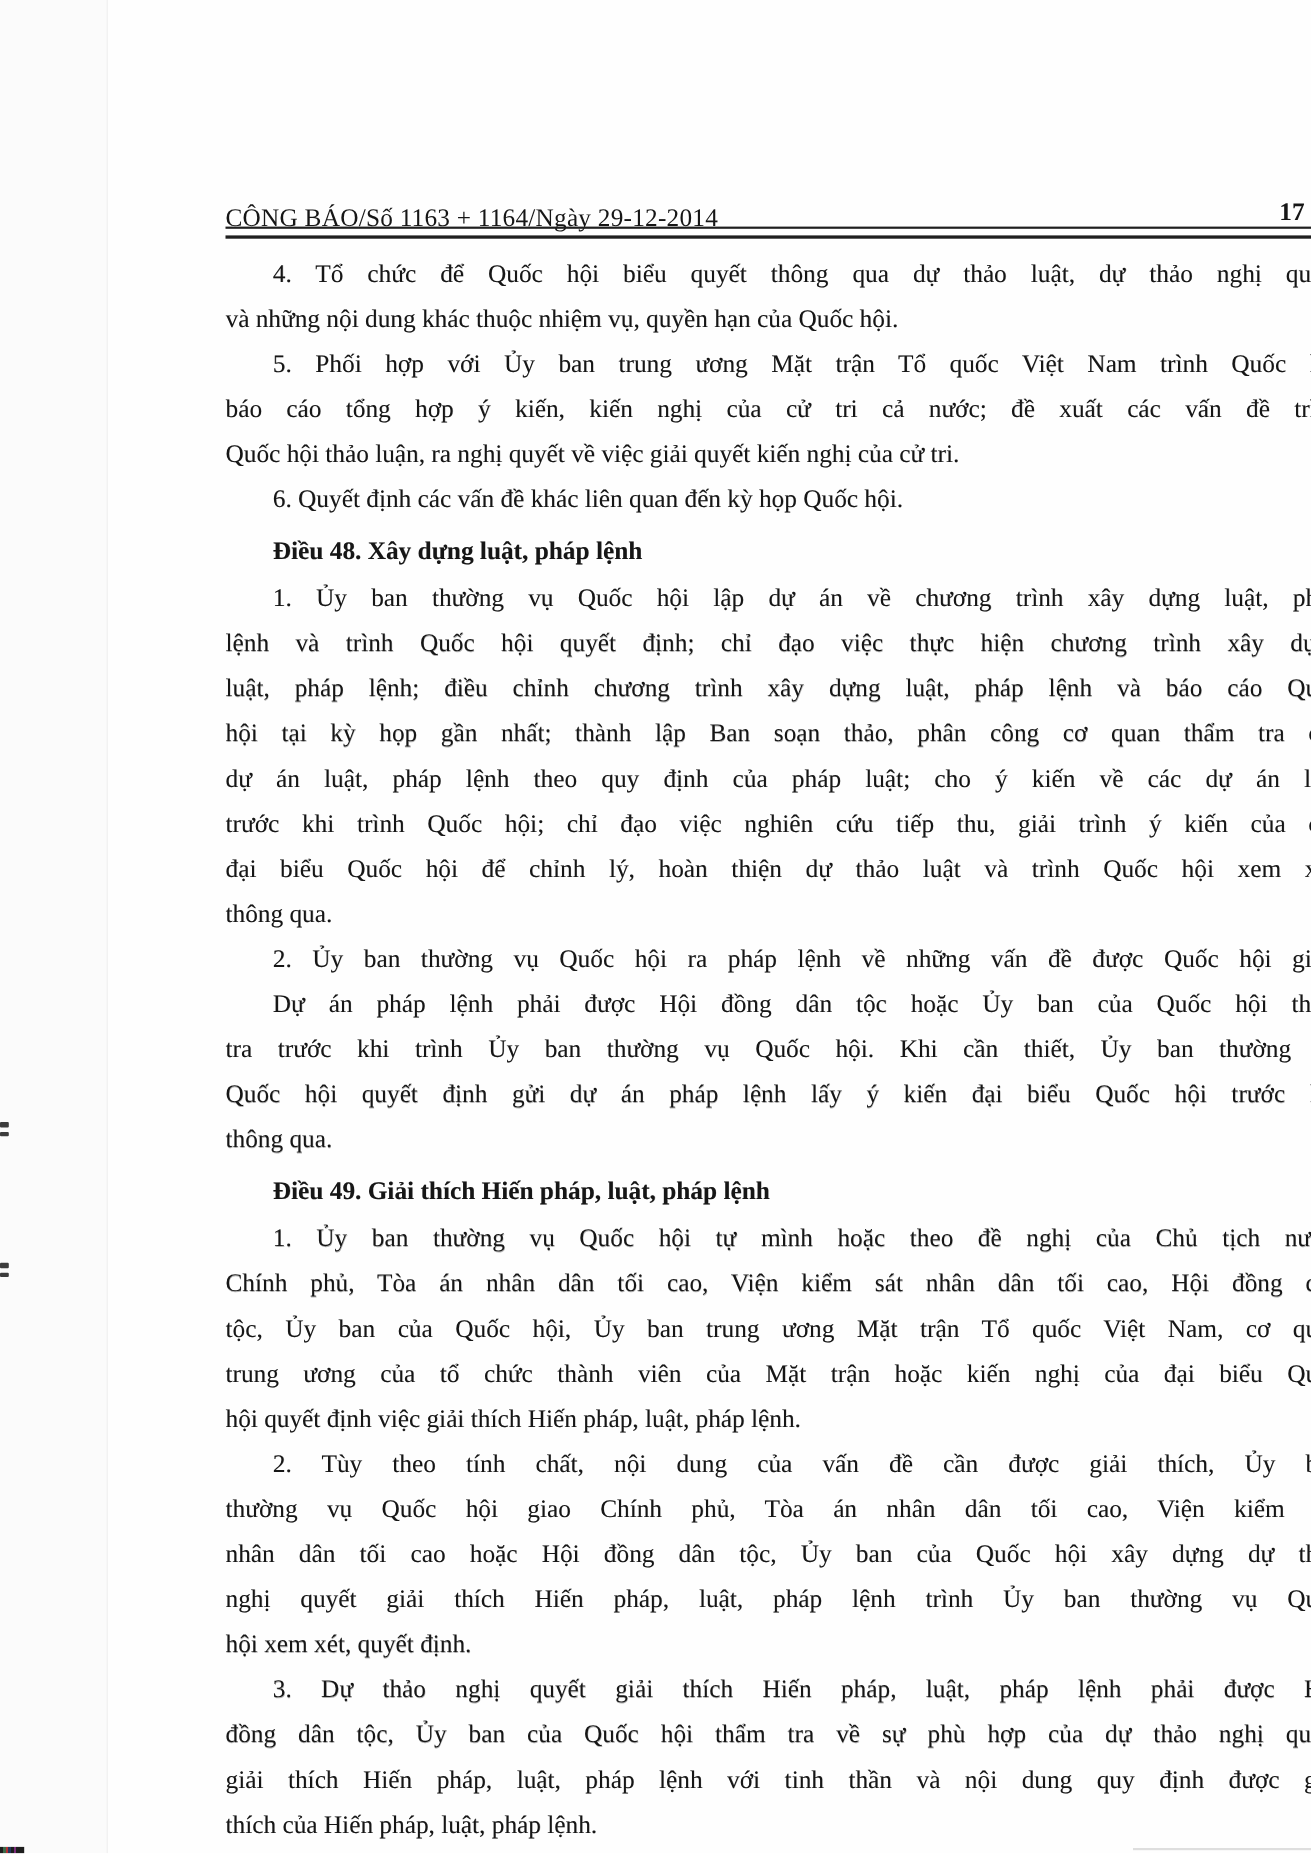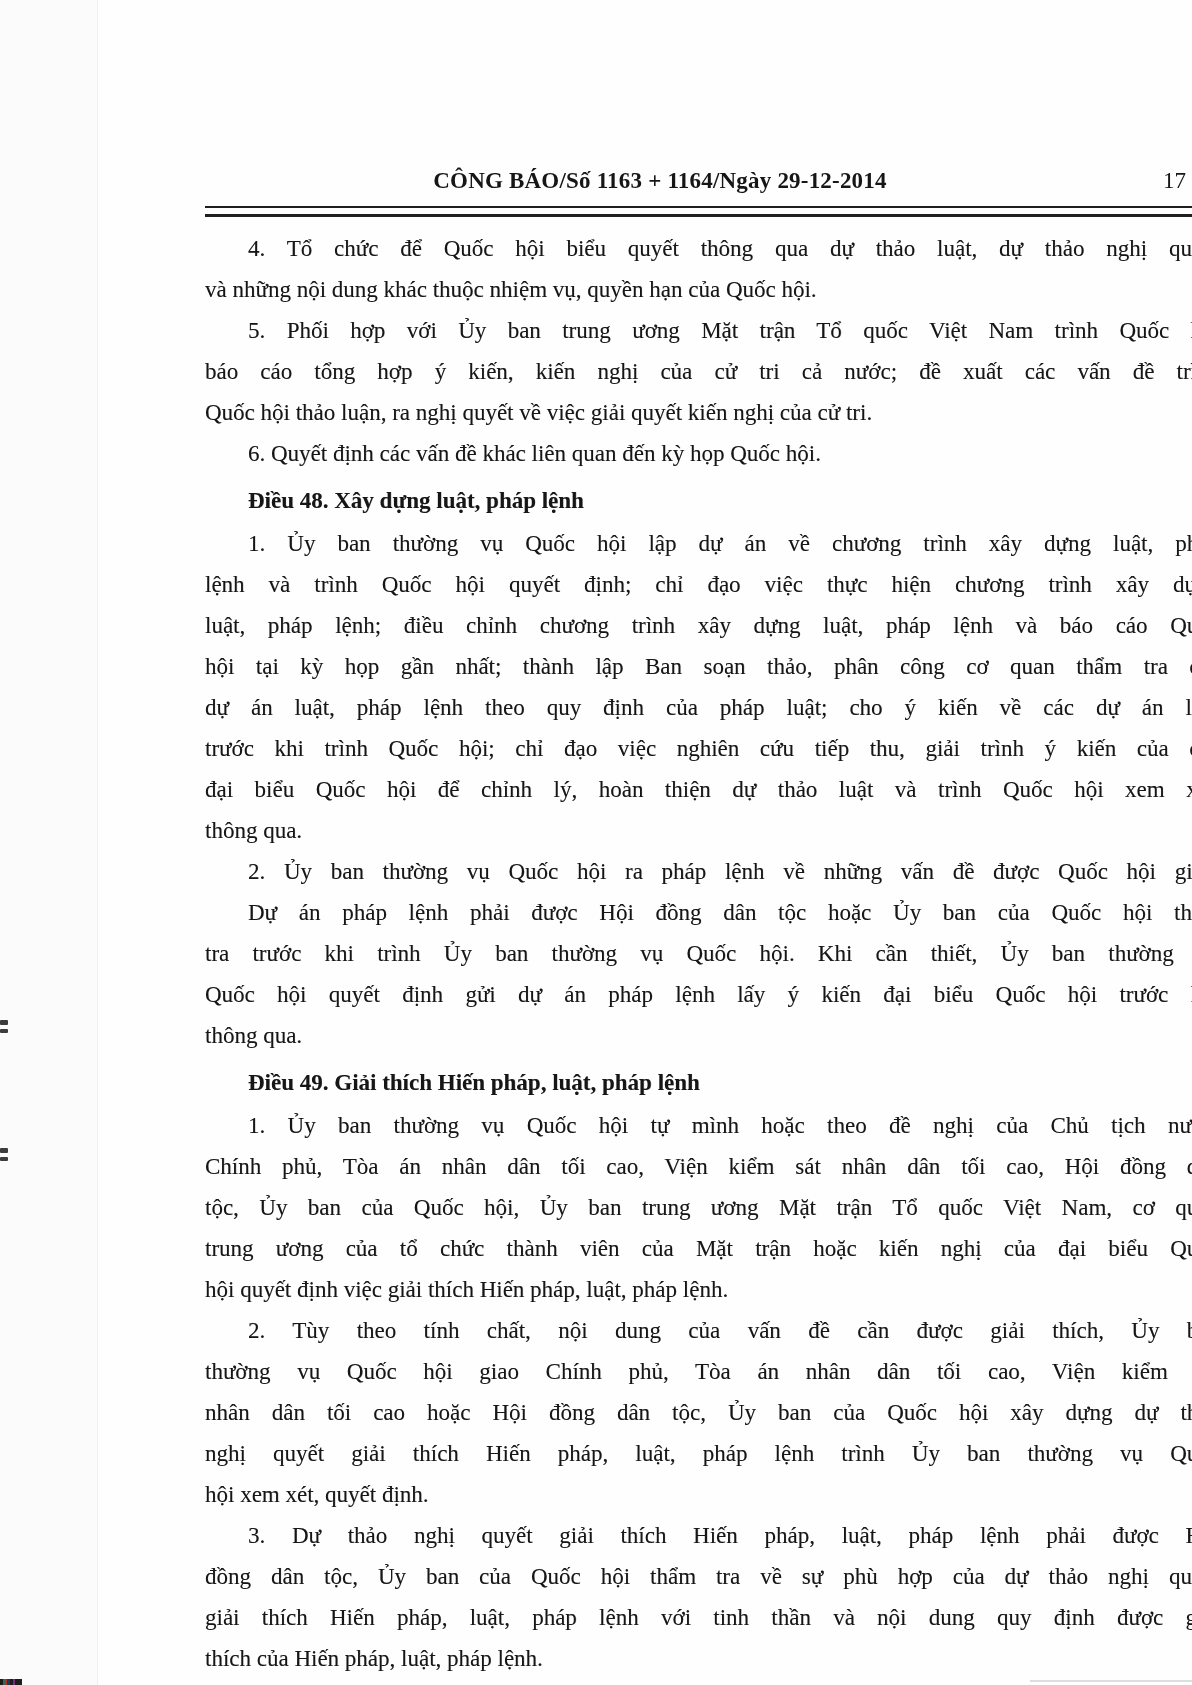--- a/index.html
+++ b/index.html
@@ -19,35 +19,35 @@
   
   .left-band {
     position: absolute;
     left: 0; top: 0;
     width: 97px; height: 100%;
     background: #fbfbfb;
     border-right: 1px solid #efefef;
   }
   .header-title {
     position: absolute;
-    top: 168px;
+    top: 185px;
     left: 205px;
     width: 910px;
-    text-align: center;
+    text-align: left;
     font-size: 23px;
-    font-weight: 700;
+    font-weight: 400;
     letter-spacing: 0.2px;
     white-space: nowrap;
   }
   .header-page-number {
     position: absolute;
-    top: 168px;
+    top: 180px;
     left: 1163px;
     font-size: 23px;
-    font-weight: 400;
+    font-weight: 700;
     white-space: nowrap;
   }
   .double-rule {
     position: absolute;
     top: 206px;
     left: 205px;
     width: 1010px;
     height: 6px;
     border-top: 2px solid #1f1f1f;
     border-bottom: 3px solid #1f1f1f;

